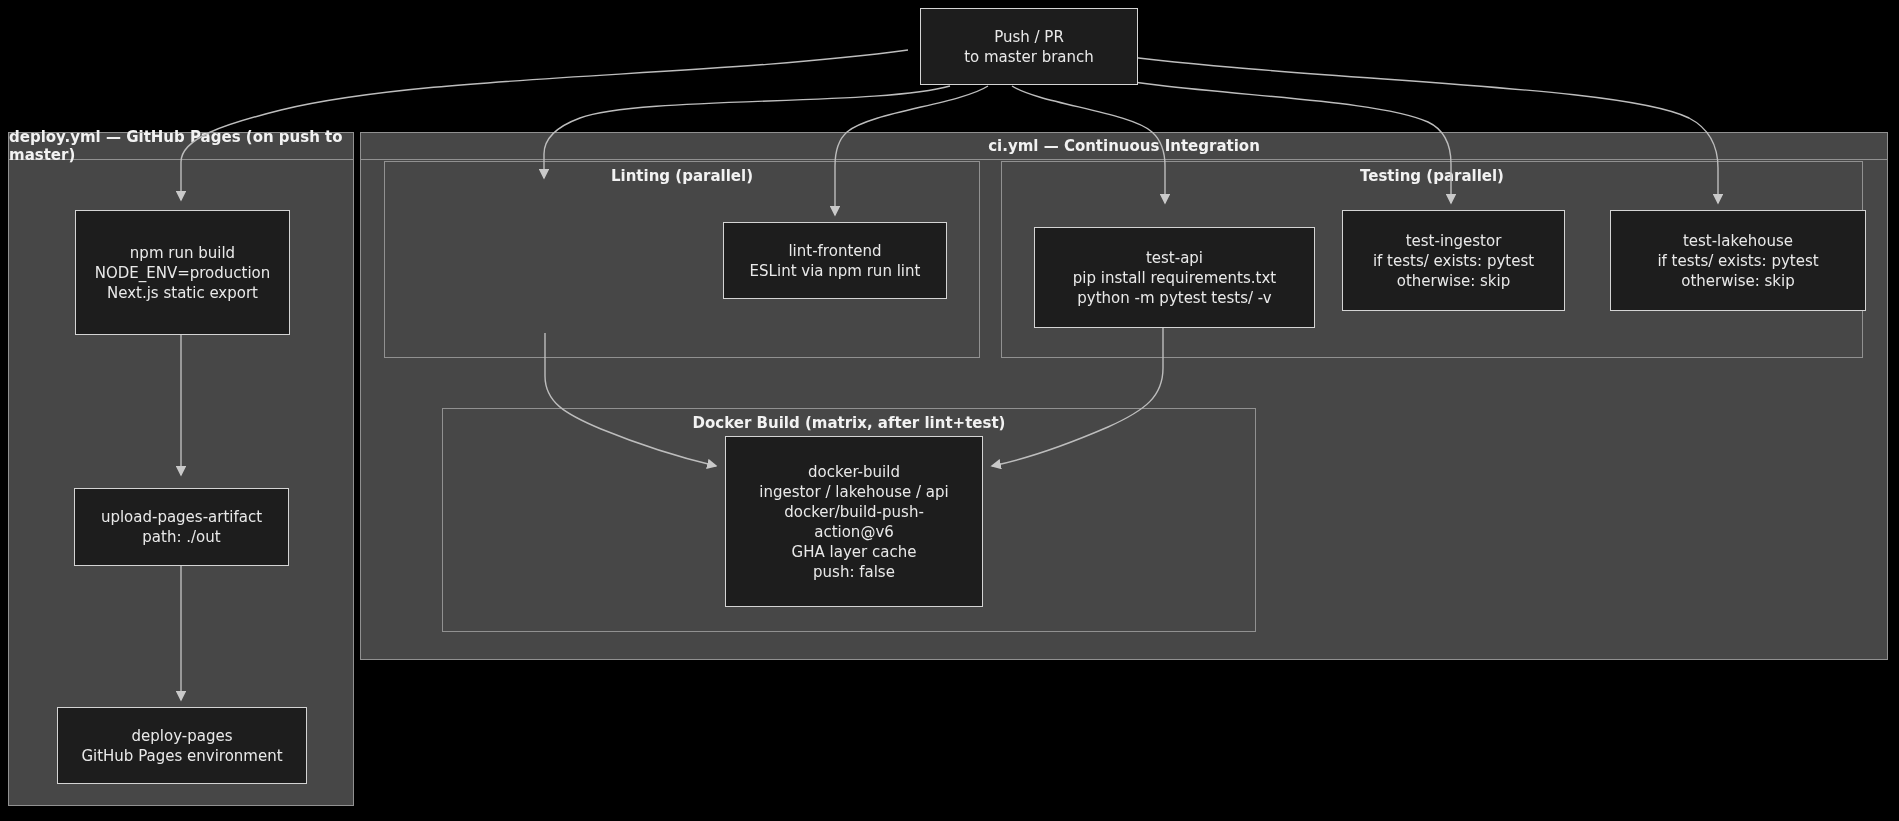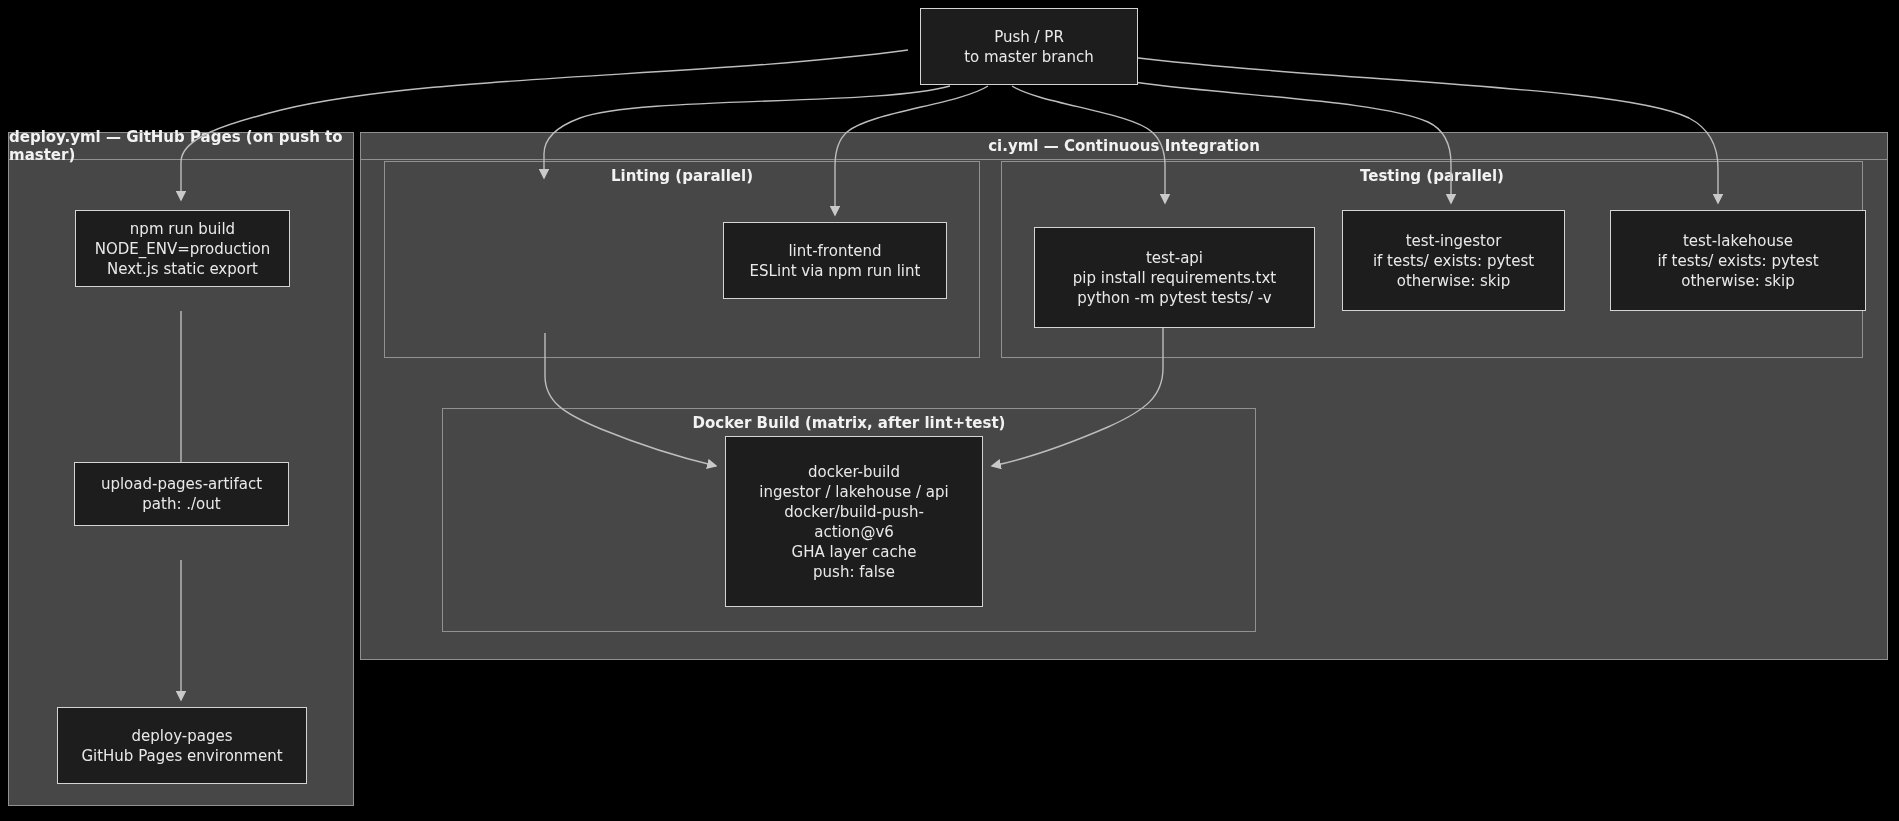--- a/index.html
+++ b/index.html
@@ -84,25 +84,25 @@
       <path d="M 181 311 L 181 475" marker-end="url(#arrow)"></path>
       <path d="M 181 560 L 181 700" marker-end="url(#arrow)"></path>
       <path d="M 545 333 L 545 376 C 545 402, 565 414, 601 429 C 650 449, 682 458, 716 466" marker-end="url(#arrow)"></path>
       <path d="M 1163 311 L 1163 368 C 1163 396, 1146 410, 1108 427 C 1064 446, 1026 459, 992 466" marker-end="url(#arrow)"></path>
     </g>
   </svg>
 
   <div class="node" style="left:908px;top:8px;width:218px;height:77px;margin-left:12px;">Push / PR
 to master branch</div>
 
-  <div class="node" style="left:75px;top:210px;width:215px;height:77px;">npm run build
+  <div class="node" style="left:75px;top:210px;width:215px;height:125px;">npm run build
 NODE_ENV=production
 Next.js static export</div>
 
-  <div class="node" style="left:74px;top:462px;width:215px;height:64px;">upload-pages-artifact
+  <div class="node" style="left:74px;top:488px;width:215px;height:78px;">upload-pages-artifact
 path: ./out</div>
 
   <div class="node" style="left:57px;top:707px;width:250px;height:77px;">deploy-pages
 GitHub Pages environment</div>
 
 
   <div class="node" style="left:723px;top:222px;width:224px;height:77px;">lint-frontend
 ESLint via npm run lint</div>
 
   <div class="node" style="left:1034px;top:210px;width:281px;height:101px;margin-top:17px;">test-api

